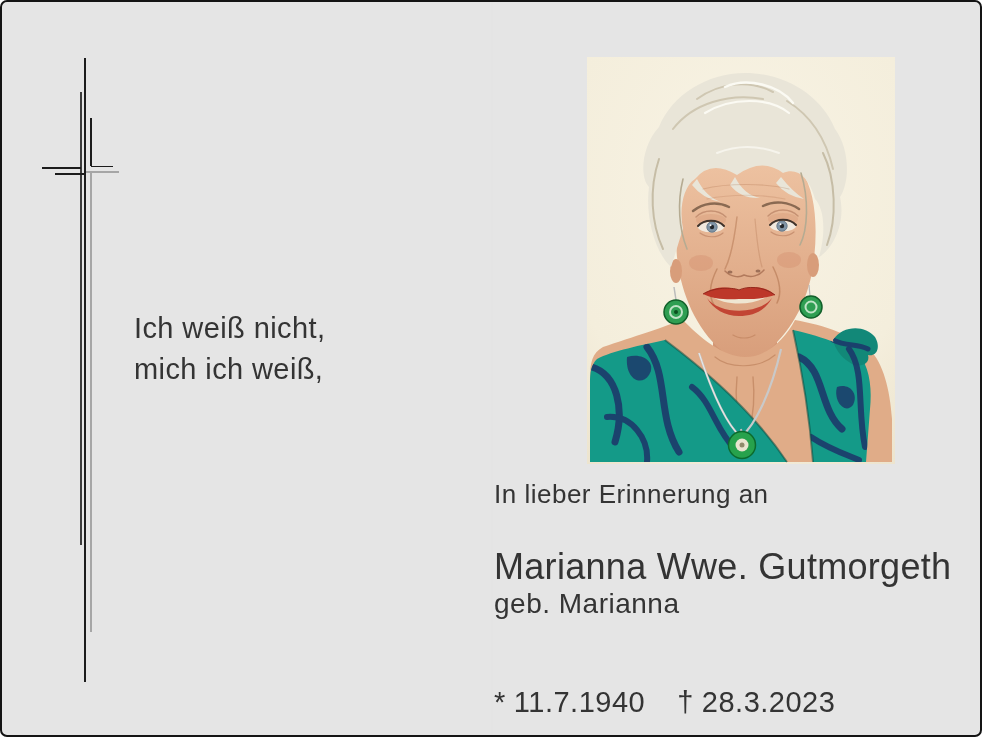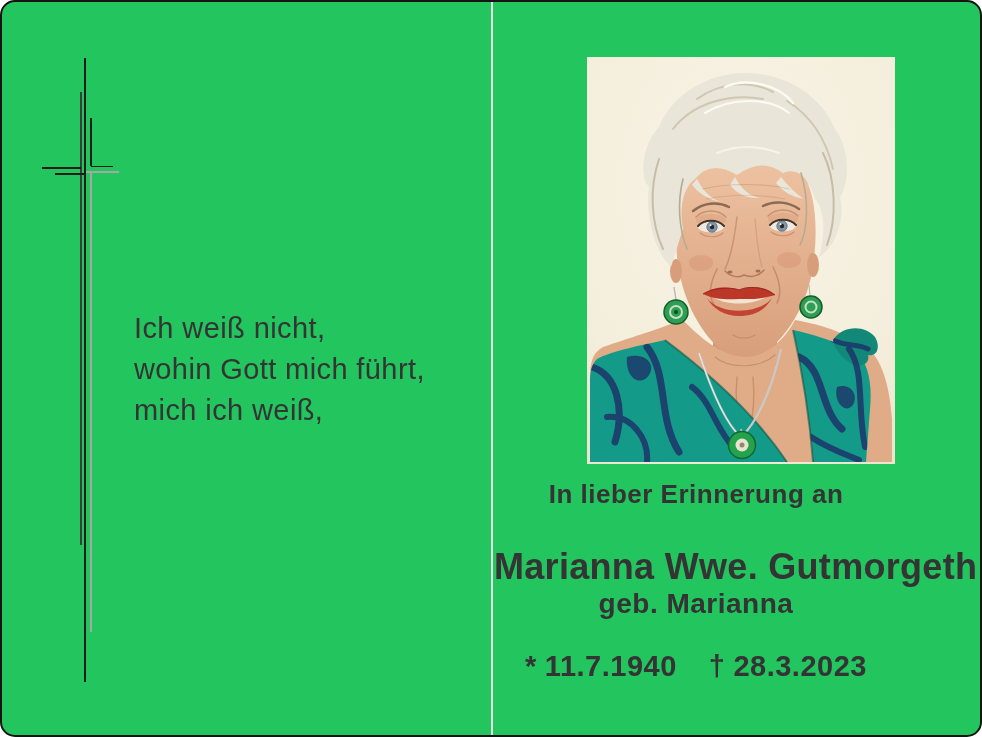--- a/index.html
+++ b/index.html
@@ -1,42 +1,42 @@
 <!DOCTYPE html>
 <html style="--text-color: #343434; --border-color: #141414; --divider-color: #e4e4e4; --cross-dark: #1c1c1c; --cross-mid: #3c3c3c; --cross-light: #a6a6a6; --photo-background: #f5efdd; --dress-teal: #149a88; --pattern-navy: #1c3a6b; --skin-tone: #e0ac88; --hair-color: #e9e5d8; --lips-red: #bd3729;"><head>
 <meta charset="utf-8">
 <style>
   html,body{margin:0;padding:0;background:#ffffff;}
   body{font-family:"Liberation Sans","DejaVu Sans",sans-serif;}
   .card{
     position:relative;width:982px;height:737px;box-sizing:border-box;
-    border:2.5px solid var(--border-color,#141414);border-radius:15px;
-    background:#22c55e;overflow:hidden;
+    border:2.5px solid var(--border-color,#141414);border-radius:7px;
+    background:#e5e5e5;overflow:hidden;
   }
   .divider{position:absolute;left:489px;top:0;width:2px;height:737px;background:var(--divider-color,#e4e4e4);}
   .xline{position:absolute;background:var(--cross-dark,#1c1c1c);}
   .x-v-main{left:82px;top:56px;width:1.5px;height:624px;}
   .x-v-left{left:78px;top:90px;width:1.5px;height:453px;background:var(--cross-mid,#3c3c3c);}
   .x-v-right-top{left:88px;top:116px;width:1.5px;height:48px;}
   .x-v-right-gray{left:88px;top:170px;width:1.5px;height:460px;background:var(--cross-light,#a6a6a6);}
   .x-h-left-up{left:40px;top:165px;width:39px;height:1.5px;}
   .x-h-left-low{left:53px;top:171px;width:29px;height:1.5px;}
   .x-h-right-up{left:89px;top:163.5px;width:22px;height:1.5px;}
   .x-h-right-gray{left:84px;top:169px;width:33px;height:1.5px;background:var(--cross-light,#a6a6a6);}
   
   .verse{
     position:absolute;left:132px;top:306px;color:var(--text-color,#343434);
     font-size:29px;line-height:41px;font-weight:300;letter-spacing:.4px;white-space:nowrap;
   }
   
-  .rtext{position:absolute;left:492px;width:404px;text-align:center;color:var(--text-color,#343434);font-weight:700;}
+  .rtext{position:absolute;left:492px;width:404px;text-align:left;color:var(--text-color,#343434);font-weight:400;}
   .intro{top:477px;font-size:26px;letter-spacing:.5px;}
   .name{top:544px;font-size:36px;letter-spacing:.3px;white-space:nowrap;}
   .maiden{top:586px;font-size:28px;letter-spacing:.5px;}
-  .dates{top:648px;font-size:29px;letter-spacing:.5px;}
+  .dates{top:684px;font-size:29px;letter-spacing:.5px;}
   .dates .grp{white-space:nowrap;}
   .dates .grp + .grp{margin-left:32px;}
   .dates .sym{margin-right:8px;}
   
   .photo{position:absolute;left:585px;top:55px;width:308px;height:407px;}
   .photo svg{display:block;}
   .dressfill{fill:var(--dress-teal,#149a88);}
   .patternstroke{stroke:var(--pattern-navy,#1c3a6b);}
   .skinfill{fill:var(--skin-tone,#e0ac88);}
   .hairfill{fill:var(--hair-color,#e9e5d8);}
@@ -52,21 +52,20 @@
       <span class="xline x-v-left"></span>
       <span class="xline x-v-right-top"></span>
       <span class="xline x-v-right-gray"></span>
       <span class="xline x-h-left-up"></span>
       <span class="xline x-h-left-low"></span>
       <span class="xline x-h-right-up"></span>
       <span class="xline x-h-right-gray"></span>
     </div>
     <div class="verse">
       <div>Ich weiß nicht,</div>
-      <div>wohin Gott mich führt,</div>
       <div>mich ich weiß,</div>
     </div>
   </div>
 
   <div class="divider"></div>
 
   <div>
 
     <div class="photo">
       <svg width="308" height="407" viewBox="0 0 308 407" xmlns="http://www.w3.org/2000/svg">

